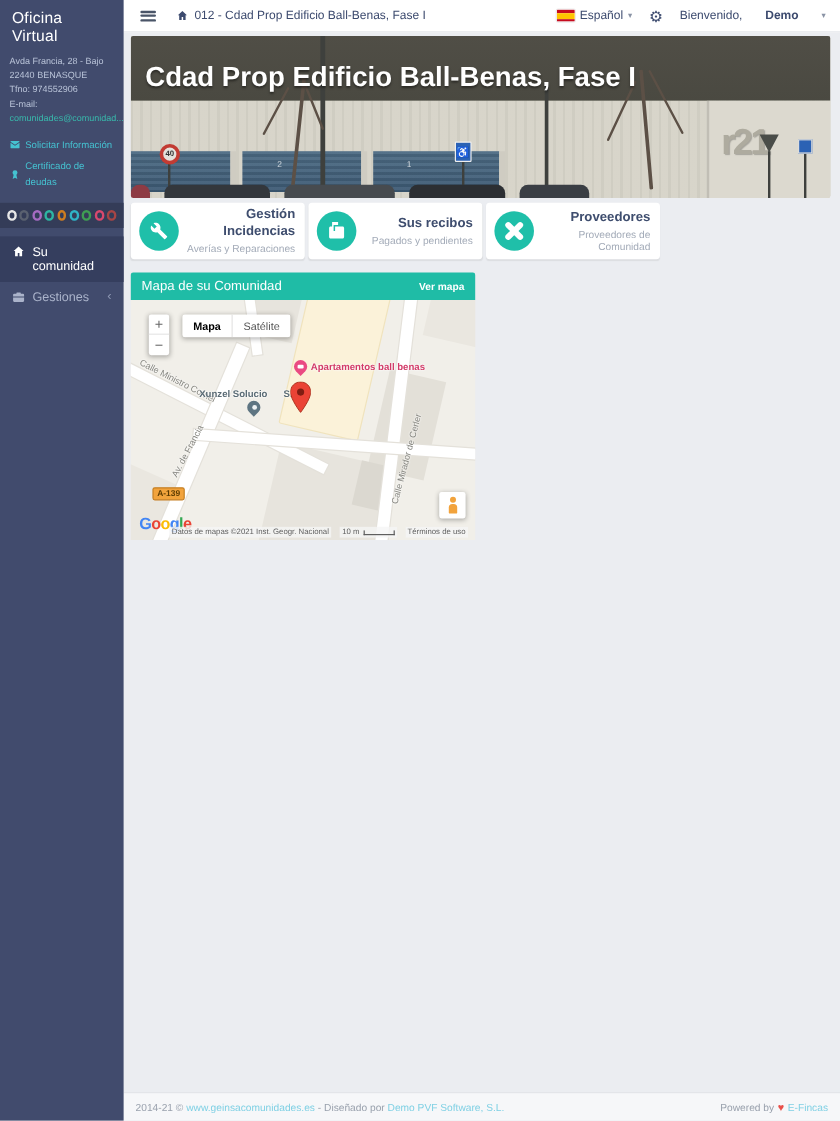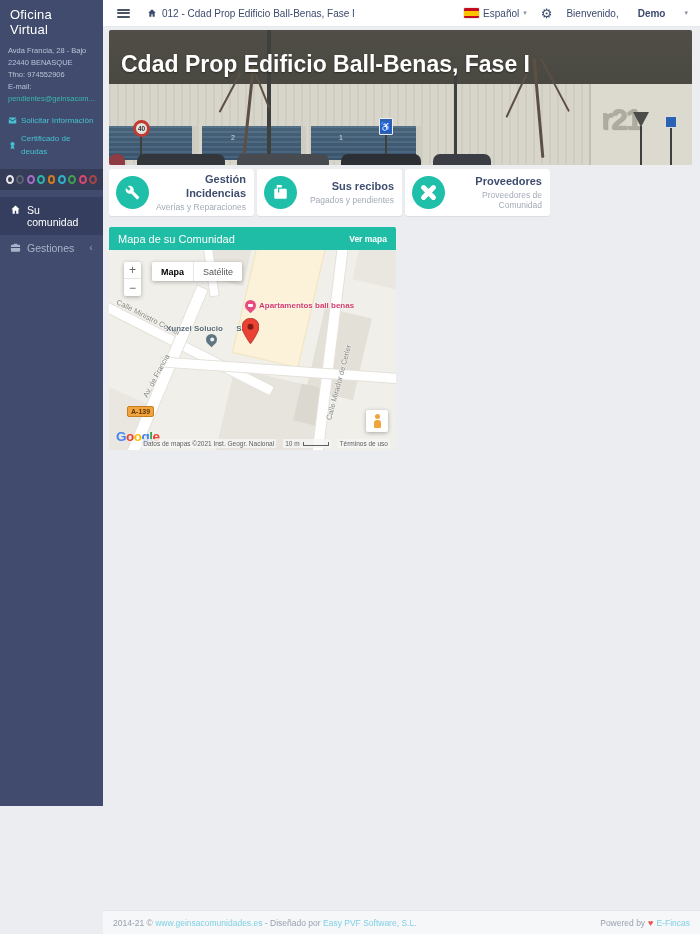--- a/index.html
+++ b/index.html
@@ -1,20 +1,20 @@
 <!DOCTYPE html>
 <html><head>
 <meta charset="utf-8">
 <style>
   * { margin:0; padding:0; box-sizing:border-box; }
   html,body { width:700px; height:934px; overflow:hidden; font-family:"Liberation Sans", sans-serif; background:#ebedf1; }
   .app { display:flex; width:700px; height:934px; }
 
   
-  .sidebar { width:103px; min-width:103px; height:806px; background:#414b6d; color:#fff; position:relative; }
+  .sidebar { width:103px; min-width:103px; height:934px; background:#414b6d; color:#fff; position:relative; }
   .sb-title { font-size:13px; color:#fff; padding:7px 10px 6px; font-weight:400; letter-spacing:.2px; }
   .logo-box { background:#fff; border-radius:2px; margin:6px 7px 7px; padding:4px 5px 3px; }
   .logo-row { display:flex; align-items:flex-end; }
   .logo-glyph { width:11px; height:22px; margin-right:1px; position:relative; }
   .logo-bar1 { position:absolute; left:0; bottom:0; width:4px; height:14px; background:#2f9fd6; transform:skewX(-8deg); }
   .logo-bar2 { position:absolute; left:5px; bottom:0; width:4px; height:20px; background:#58bde4; transform:skewX(-8deg); }
   .logo-dot { position:absolute; left:4px; top:0; width:5px; height:5px; background:#e23a3a; border-radius:50%; }
   .logo-name { font-size:20px; font-weight:bold; color:#1c3e8f; letter-spacing:-1px; line-height:.85; }
   .logo-tag { font-size:6.5px; color:#e23a3a; text-align:right; margin-top:0; padding-right:1px; font-weight:bold; }
   .sb-address { padding:2px 8px 0; font-size:7.5px; line-height:1.6; color:#b9c3d8; }
@@ -128,21 +128,21 @@
   <div class="sidebar">
     <div class="sb-title">Oficina Virtual</div>
 
 
     <div class="sb-address">
       <div>Avda Francia, 28 - Bajo</div>
       <div>22440 BENASQUE</div>
       <div>Tfno: 974552906</div>
       <div>E-mail:</div>
     </div>
-    <div class="sb-email">pendientes@geinsacom...</div>
+    <div class="sb-email">comunidades@comunidad...</div>
 
     <div class="sb-links">
       <div class="sb-link">
         <svg viewBox="0 0 24 24">
             <path d="M2 5a1 1 0 011-1h18a1 1 0 011 1v.6l-10 6.7L2 5.6V5zm0 3l10 6.7L22 8v11a1 1 0 01-1 1H3a1 1 0 01-1-1V8z"></path>
           </svg>
         <span>Solicitar Información</span>
       </div>
       <div class="sb-link">
         <svg viewBox="0 0 24 24">
@@ -360,21 +360,21 @@
           </div>
         </div>
       </div>
 
     </div>
 
     <div class="footer">
       <span>2014-21 ©</span>&nbsp;
       <span class="flink">www.geinsacomunidades.es</span>&nbsp;
       <span>- Diseñado por</span>&nbsp;
-      <span class="flink">Easy PVF Software, S.L.</span>
+      <span class="flink">Demo PVF Software, S.L.</span>
       <span class="fright">
         <span>Powered by</span>
         <span class="heart">♥</span>
         <span class="flink">E-Fincas</span>
       </span>
     </div>
 
   </div>
 </div>
 

